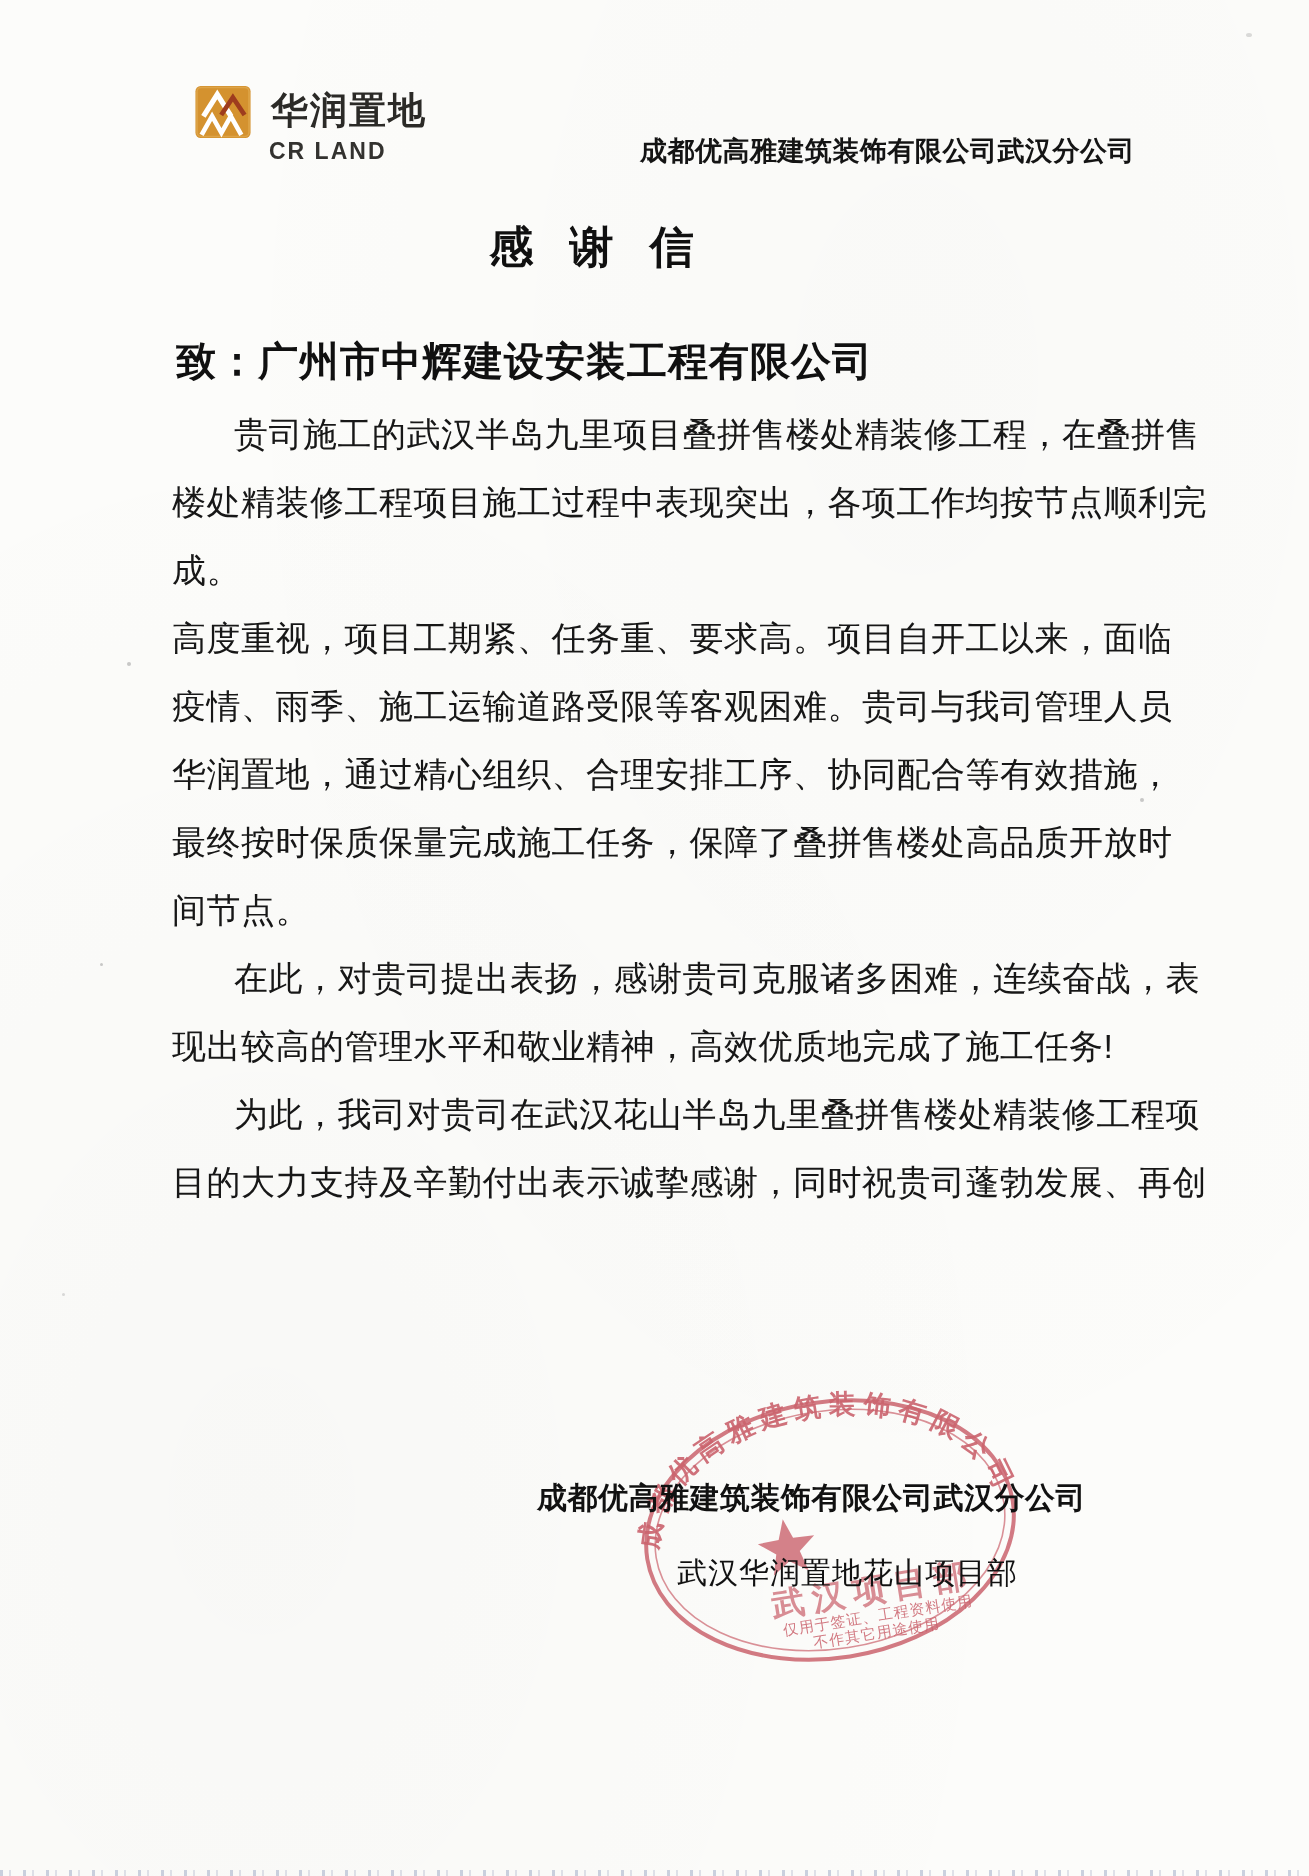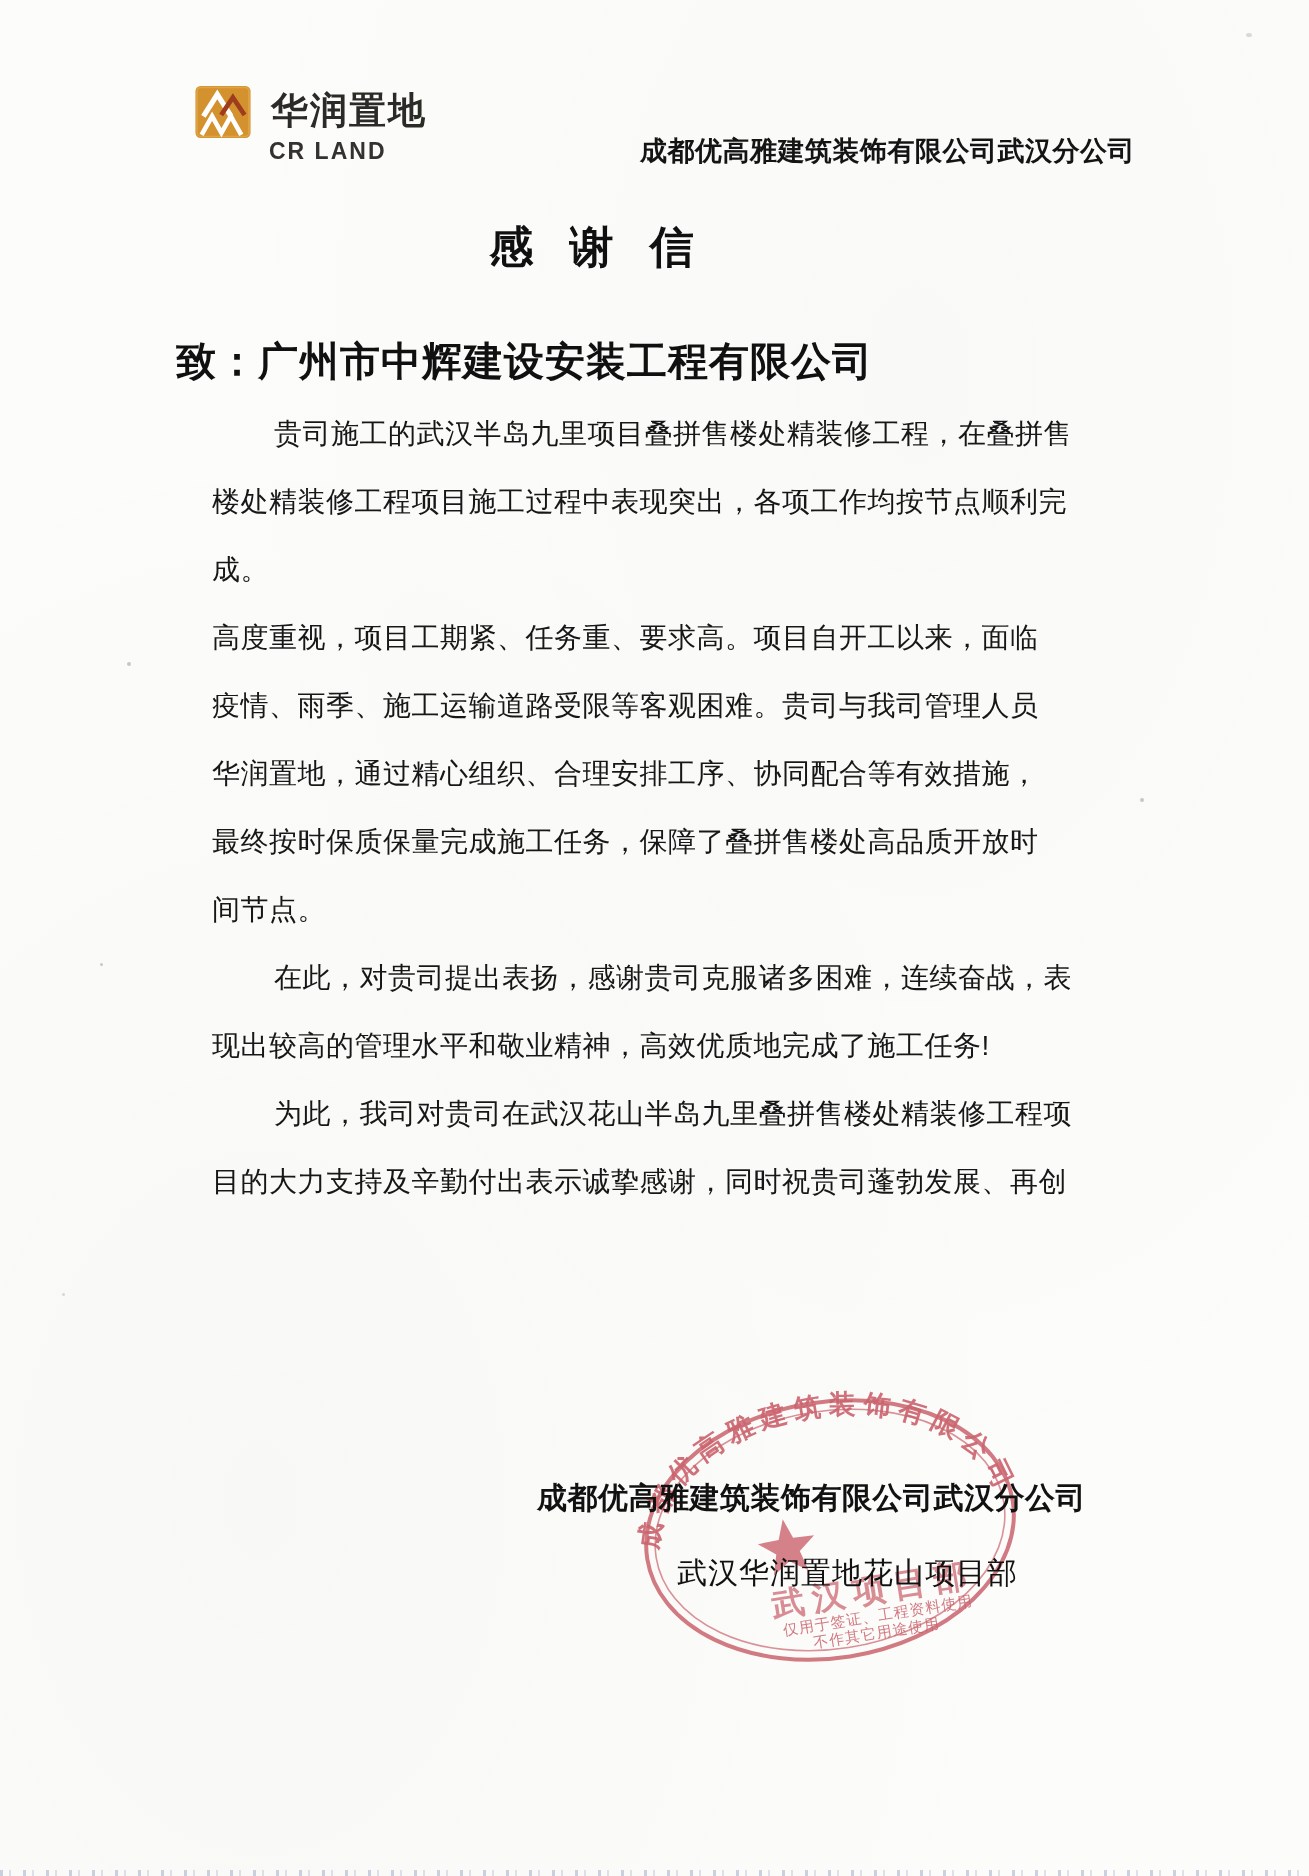--- a/index.html
+++ b/index.html
@@ -43,22 +43,22 @@
   .recipient{
     position:absolute;left:176px;top:334px;
     font-size:40px;font-weight:700;color:#101010;
     letter-spacing:1px;
   }
   
   .body-text{
     position:absolute;left:172px;top:400px;width:975px;
   }
   .line{
-    font-size:28px;line-height:68px;height:68px;
-    color:#171717;letter-spacing:0.5px;white-space:nowrap;margin-left:40px;
+    font-size:34px;line-height:68px;height:68px;
+    color:#171717;letter-spacing:0.5px;white-space:nowrap;
   }
   .line.indent{padding-left:62px;}
   
   .sig1{
     position:absolute;left:537px;top:1478px;z-index:3;
     font-size:30px;font-weight:700;color:#111;
     letter-spacing:0.5px;white-space:nowrap;
   }
   .sig2{
     position:absolute;left:677px;top:1553px;z-index:3;

